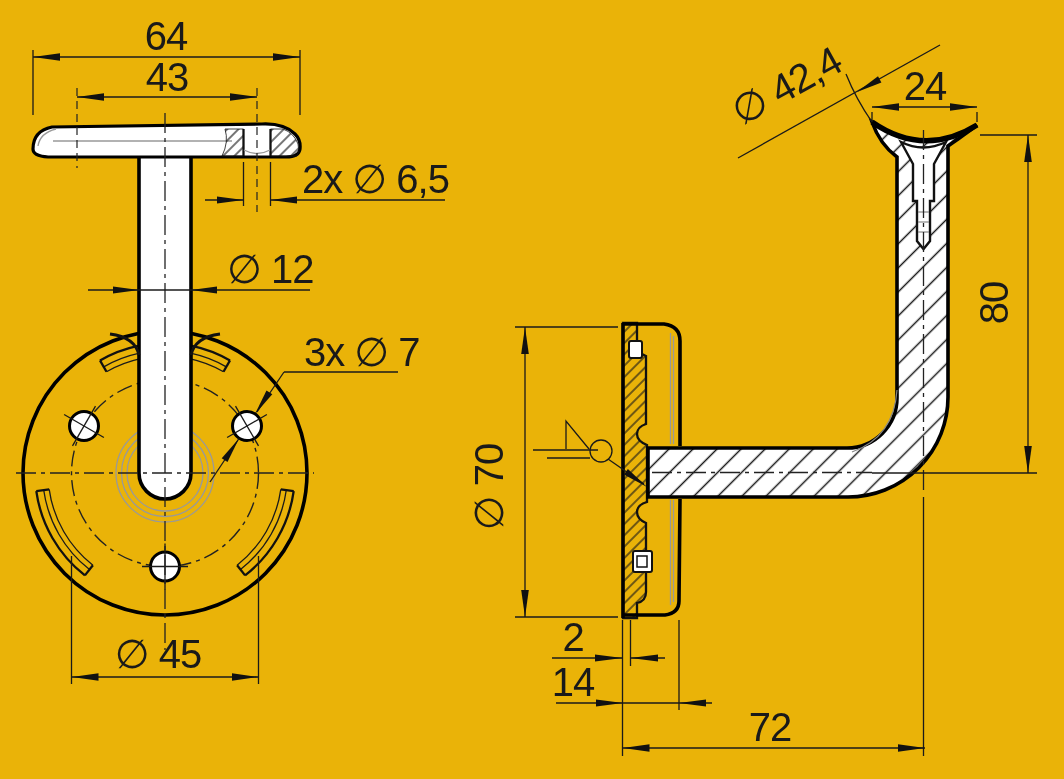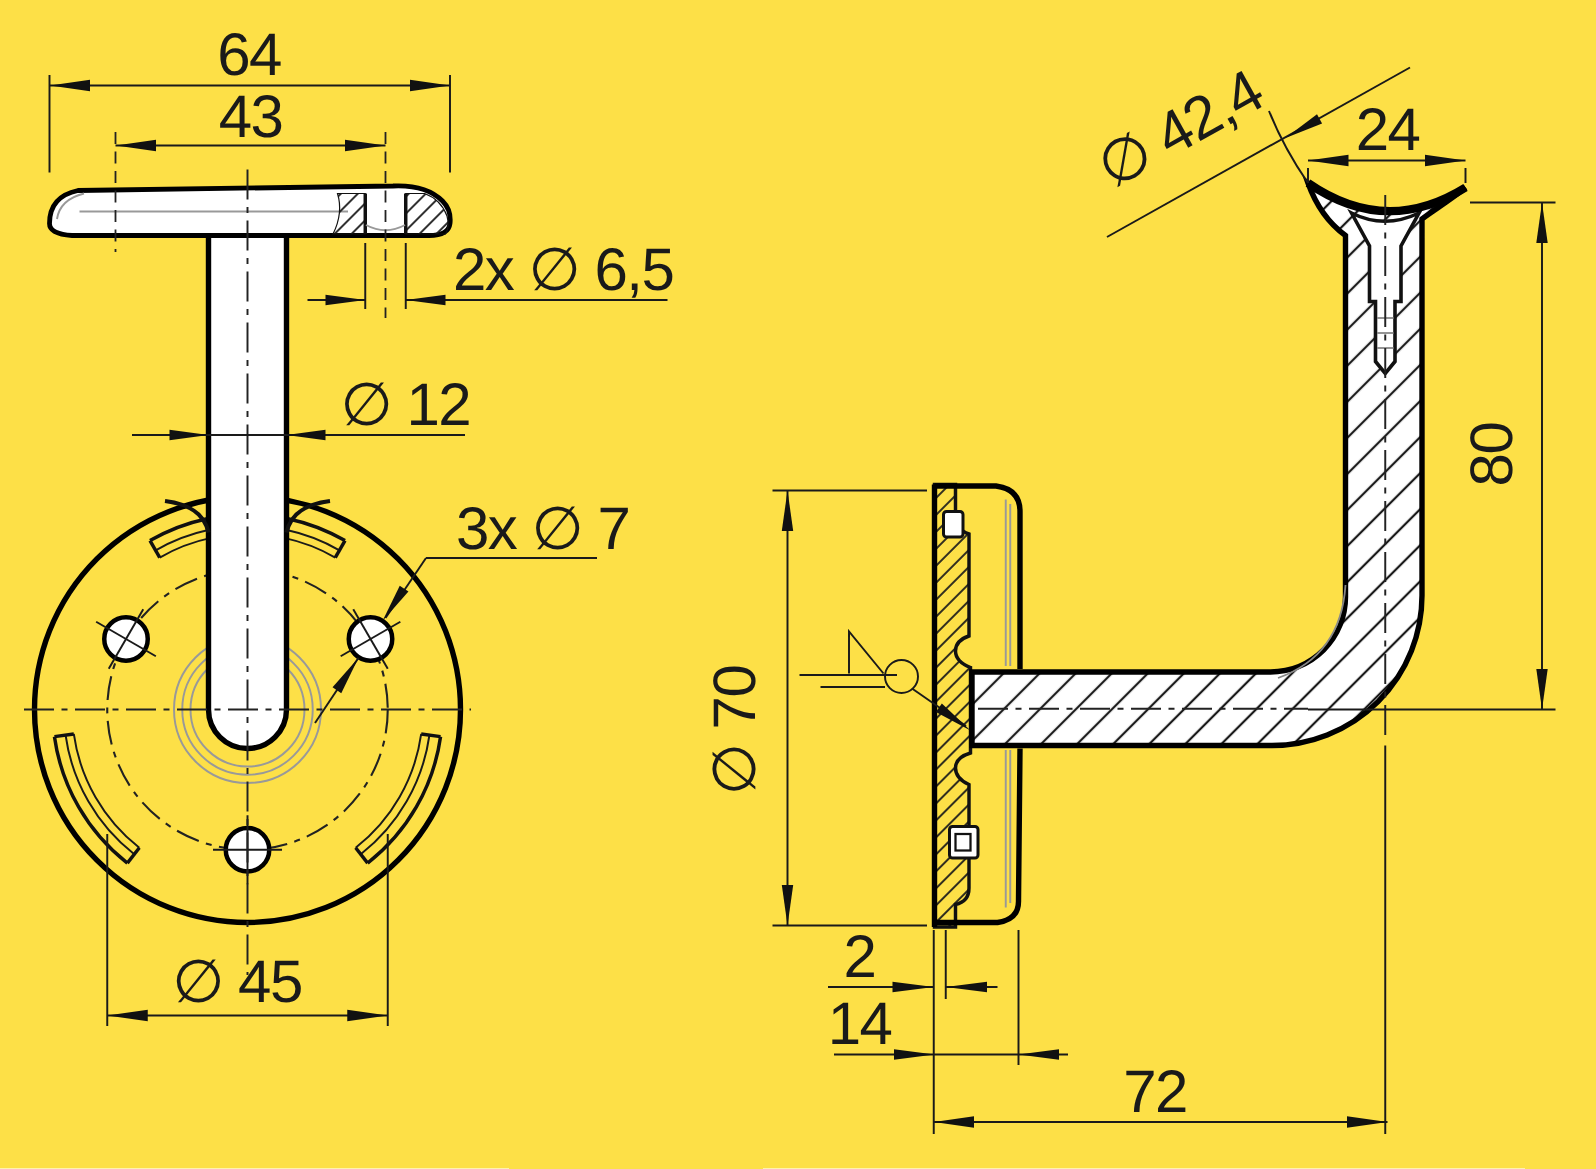--- a/index.html
+++ b/index.html
@@ -1,16 +1,16 @@
 <!DOCTYPE html>
 <html><head>
 <meta charset="utf-8">
 <style>
   html,body{margin:0;padding:0;background:#fff;}
-  .stage{width:1064px;height:779px;background:#fde047;position:relative;overflow:hidden;}
+  .stage{width:1064px;height:779px;background:#eab308;position:relative;overflow:hidden;}
   svg{display:block;}
   text{font-family:"Liberation Sans","DejaVu Sans",sans-serif;fill:#1a1a1a;letter-spacing:-1px;}
   .dimtxt{font-size:40px;}
   .thin{stroke:#1a1a1a;stroke-width:1.3;fill:none;}
   .thick{stroke:#000;stroke-width:3.6;fill:none;}
   .med{stroke:#111;stroke-width:2.3;fill:none;}
   .gray{stroke:#999;stroke-width:1.3;fill:none;}
   .cl{stroke:#222;stroke-width:1.3;fill:none;stroke-dasharray:20 5 4 5;}
   .dash{stroke:#222;stroke-width:1.2;fill:none;stroke-dasharray:8 5;}
   .arr{fill:#111;stroke:none;}

